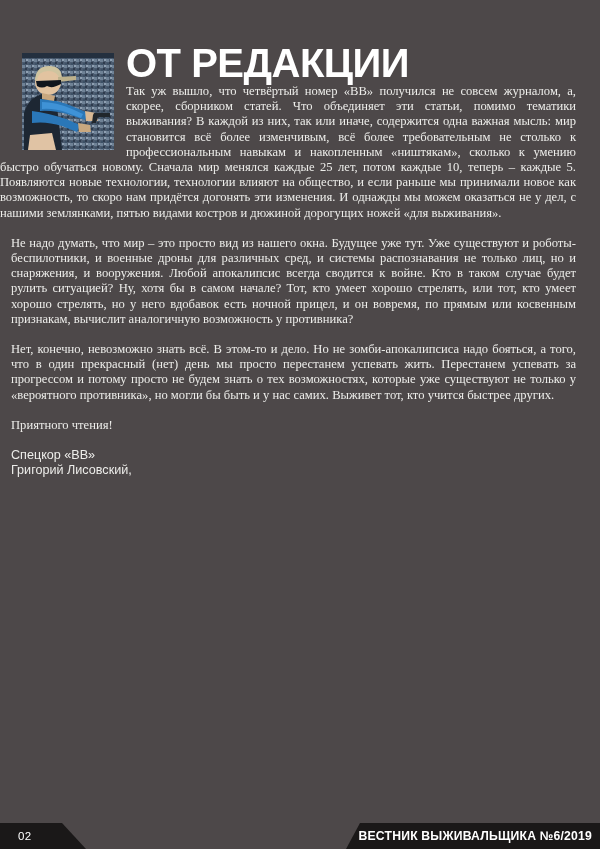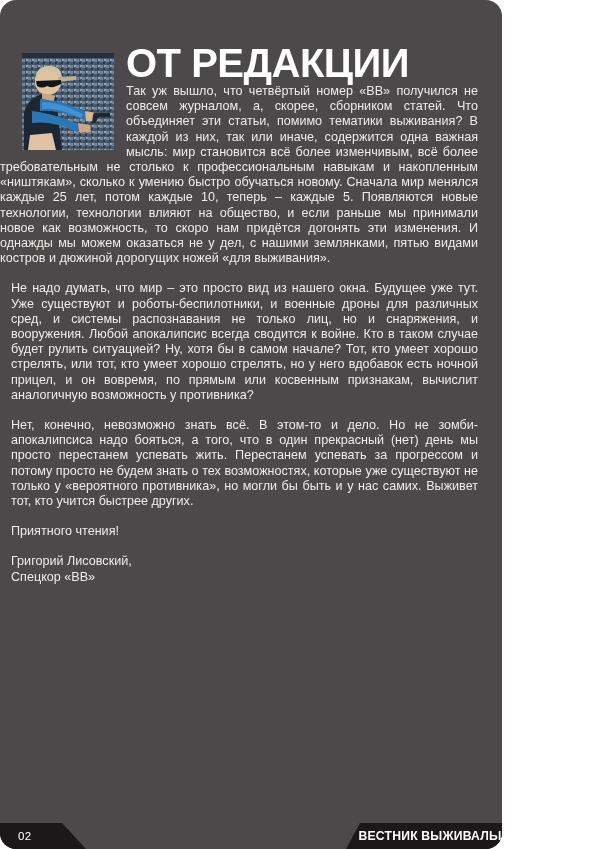--- a/index.html
+++ b/index.html
@@ -9,26 +9,25 @@
   body {
     width: 600px;
     height: 849px;
     background: #ffffff;
     font-family: "Liberation Sans", sans-serif;
     overflow: hidden;
   }
 
   #page {
     position: relative;
-    width: 502px;
+    width: 600px;
     height: 849px;
     background: #4d4849;
     box-sizing: border-box;
     overflow: hidden;
-    border-radius: 16px;
   }
 
   
   #photo {
     float: left;
     width: 92px;
     height: 97px;
     margin: 53px 12px 4px 22px;
     position: relative;
     overflow: hidden;
@@ -52,20 +51,21 @@
   #article {
     padding: 0 24px 0 0;
     color: #ededea;
     font-size: 12.6px;
     line-height: 15.2px;
     text-align: justify;
     font-family: "Liberation Sans", sans-serif;
   }
   #article p {
     margin: 0 0 15px 0;
+    font-family: Liberation Serif, serif;
   }
   #article p.tight { margin-bottom: 0; }
   #article p:last-child { margin-bottom: 0; }
 
   .clearbar { clear: both; height: 0; }
 
   .body-wrap {
     padding-left: 11px;
   }
 
@@ -176,22 +176,22 @@
   <h1 id="headline">ОТ РЕДАКЦИИ</h1>
 
   <div id="article">
     <p>Так уж вышло, что четвёртый номер «ВВ» получился не совсем журналом, а, скорее, сборником статей. Что объединяет эти статьи, помимо тематики выживания? В каждой из них, так или иначе, содержится одна важная мысль: мир становится всё более изменчивым, всё более требовательным не столько к профессиональным навыкам и накопленным «ништякам», сколько к умению быстро обучаться новому. Сначала мир менялся каждые 25 лет, потом каждые 10, теперь – каждые 5. Появляются новые технологии, технологии влияют на общество, и если раньше мы принимали новое как возможность, то скоро нам придётся догонять эти изменения. И однажды мы можем оказаться не у дел, с нашими землянками, пятью видами костров и дюжиной дорогущих ножей «для выживания».</p>
     <div class="clearbar"></div>
     <div class="body-wrap">
       <p>Не надо думать, что мир – это просто вид из нашего окна. Будущее уже тут. Уже существуют и роботы-беспилотники, и военные дроны для различных сред, и системы распознавания не только лиц, но и снаряжения, и вооружения. Любой апокалипсис всегда сводится к войне. Кто в таком случае будет рулить ситуацией? Ну, хотя бы в самом начале? Тот, кто умеет хорошо стрелять, или тот, кто умеет хорошо стрелять, но у него вдобавок есть ночной прицел, и он вовремя, по прямым или косвенным признакам, вычислит аналогичную возможность у противника?</p>
       <p>Нет, конечно, невозможно знать всё. В этом-то и дело. Но не зомби-апокалипсиса надо бояться, а того, что в один прекрасный (нет) день мы просто перестанем успевать жить. Перестанем успевать за прогрессом и потому просто не будем знать о тех возможностях, которые уже существуют не только у «вероятного противника», но могли бы быть и у нас самих. Выживет тот, кто учится быстрее других.</p>
       <p class="tight">Приятного чтения!</p>
       <div class="signature">
+        <div>Спецкор «ВВ»</div>
         <div>Григорий Лисовский,</div>
-        <div>Спецкор «ВВ»</div>
       </div>
     </div>
   </div>
 
   <div id="footer">
     <div id="footer-left"></div>
     <div id="page-number">02</div>
     <div id="footer-right"></div>
     <div id="footer-title">ВЕСТНИК ВЫЖИВАЛЬЩИКА №6/2019</div>
   </div>

